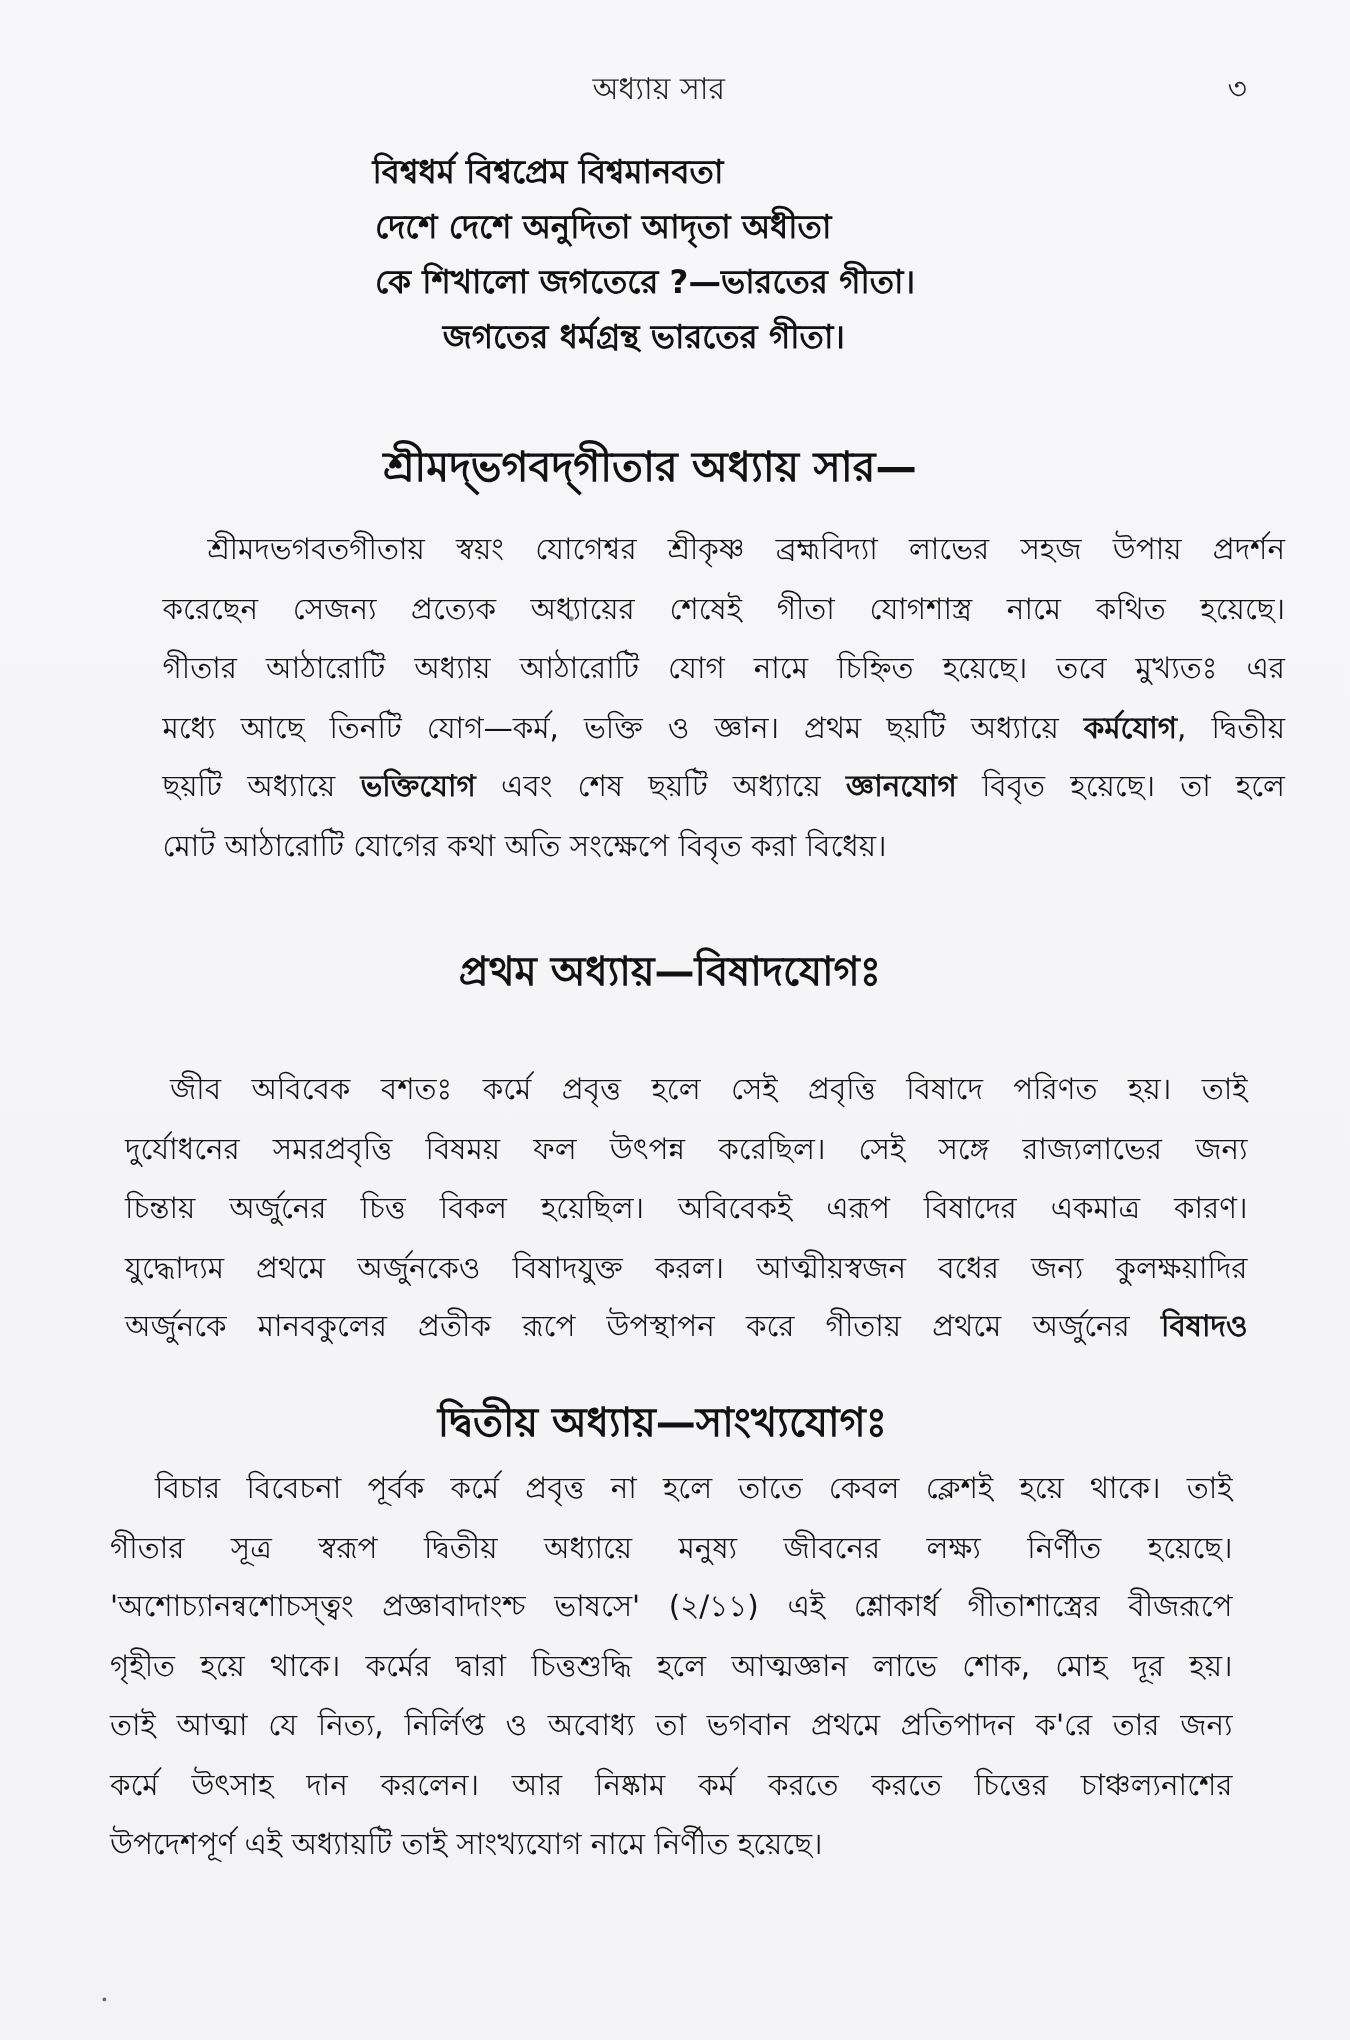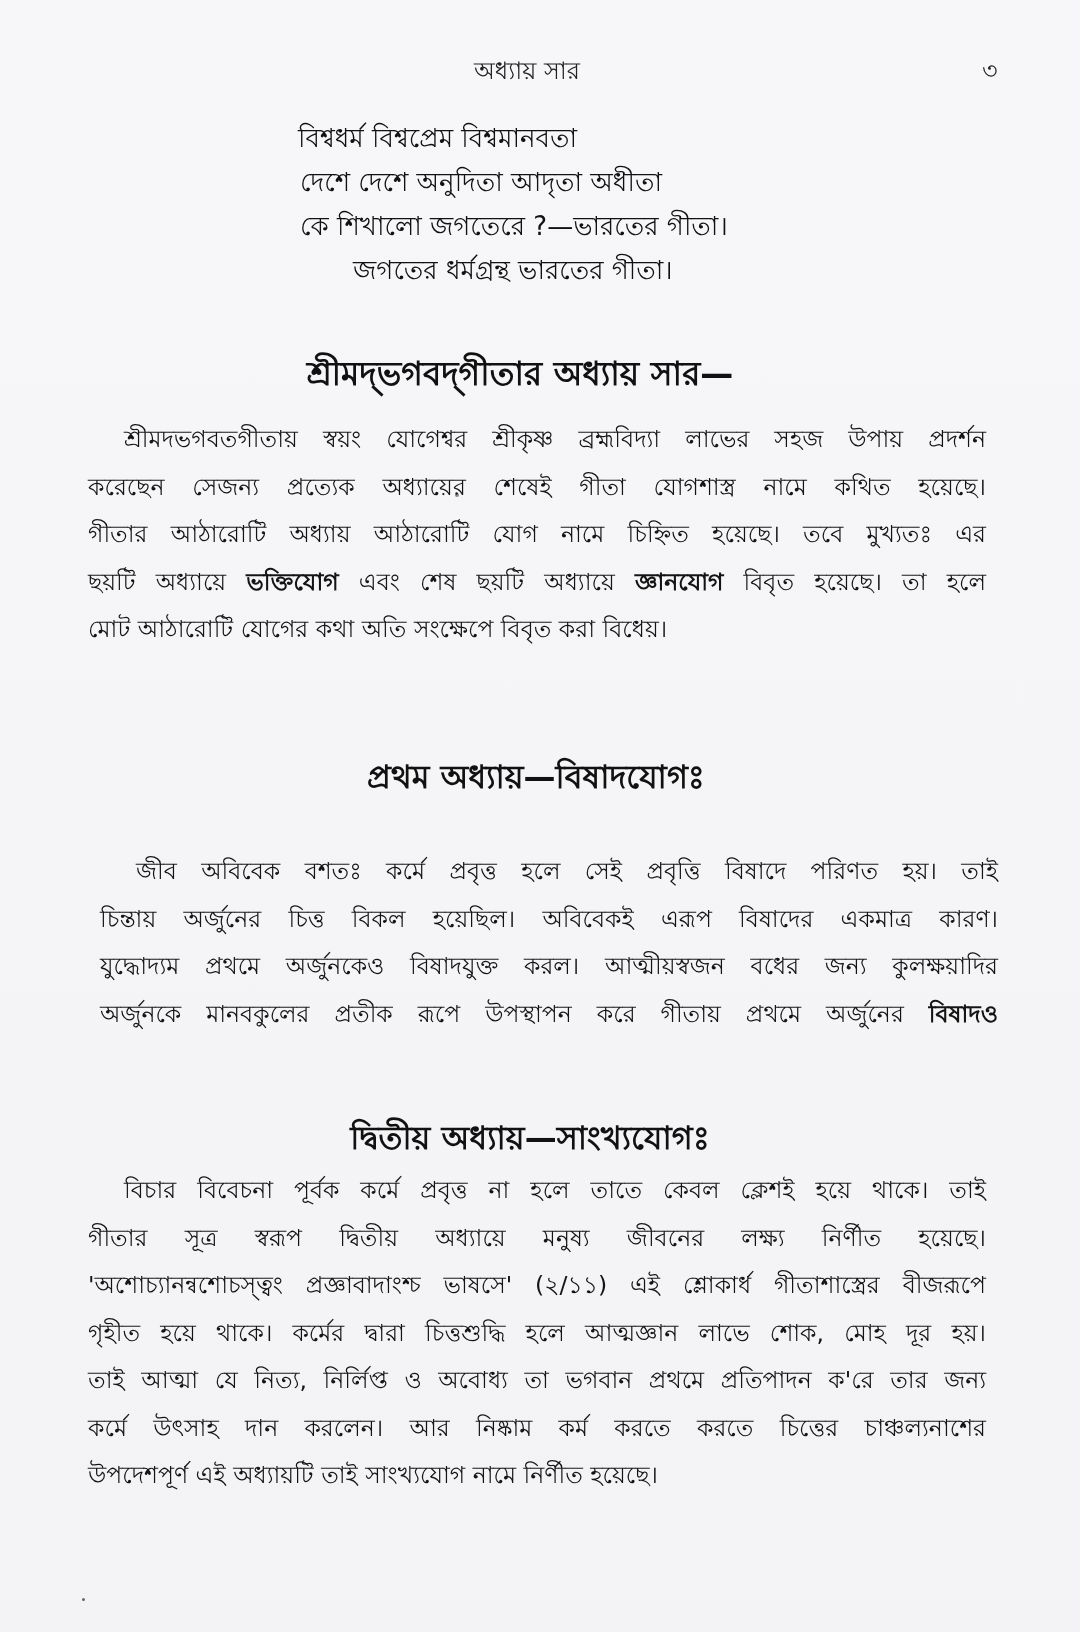--- a/index.html
+++ b/index.html
@@ -39,20 +39,21 @@
       position: absolute;
       top: 116px;
       left: 298px;
       font-size: 26px;
       line-height: 44px;
       color: #111;
     }
     .poem-line {
       display: block;
       white-space: nowrap;
+      font-weight: bold;
     }
     .poem-line.l2 { padding-left: 2px; }
     .poem-line.l3 { padding-left: 2px; }
     .poem-line.l4 { padding-left: 0px; text-align: center; }
 
     .section-heading {
       position: absolute;
       left: 0;
       width: 1080px;
       text-align: center;
@@ -79,21 +80,21 @@
       white-space: nowrap;
       text-align: justify;
       text-align-last: justify;
     }
     .para .line.last {
       text-align-last: left;
     }
     .para .line.indent {
       padding-left: 36px;
     }
-    .p1 { top: 416px; }
+    .p1 { top: 416px; margin-left: 42px; }
     .p2 { top: 848px; margin-left: 12px; }
     .p3 { top: 1167px; }
     b.em { font-weight: bold; }
     .speck {
       position: absolute;
       width: 3px; height: 3px;
       border-radius: 50%;
       background: #666;
     }
   </style>
@@ -114,28 +115,30 @@
     <span class="poem-line l2">কে শিখালো জগতেরে ?—ভারতের গীতা।</span>
     <span class="poem-line l4">জগতের ধর্মগ্রন্থ ভারতের গীতা।</span>
   </div>
 
   <div class="section-heading h-main">শ্রীমদ্‌ভগবদ্‌গীতার অধ্যায় সার—</div>
 
   <div class="para p1">
     <span class="line indent">শ্রীমদভগবতগীতায় স্বয়ং যোগেশ্বর শ্রীকৃষ্ণ ব্রহ্মবিদ্যা লাভের সহজ উপায় প্রদর্শন</span>
     <span class="line">করেছেন সেজন্য প্রত্যেক অধ্যায়ের শেষেই গীতা যোগশাস্ত্র নামে কথিত হয়েছে।</span>
     <span class="line">গীতার আঠারোটি অধ্যায় আঠারোটি যোগ নামে চিহ্নিত হয়েছে। তবে মুখ্যতঃ এর</span>
+    <span class="line"><span>মধ্যে আছে তিনটি যোগ—কর্ম, ভক্তি ও জ্ঞান। প্রথম ছয়টি অধ্যায়ে </span><b class="em">কর্মযোগ</b><span>, দ্বিতীয়</span></span>
     <span class="line"><span>ছয়টি অধ্যায়ে </span><b class="em">ভক্তিযোগ</b><span> এবং শেষ ছয়টি অধ্যায়ে </span><b class="em">জ্ঞানযোগ</b><span> বিবৃত হয়েছে। তা হলে</span></span>
     <span class="line last">মোট আঠারোটি যোগের কথা অতি সংক্ষেপে বিবৃত করা বিধেয়।</span>
   </div>
 
   <div class="section-heading h-ch1">প্রথম অধ্যায়—বিষাদযোগঃ</div>
 
   <div class="para p2">
     <span class="line indent">জীব অবিবেক বশতঃ কর্মে প্রবৃত্ত হলে সেই প্রবৃত্তি বিষাদে পরিণত হয়। তাই</span>
+    <span class="line">দুর্যোধনের সমরপ্রবৃত্তি বিষময় ফল উৎপন্ন করেছিল। সেই সঙ্গে রাজ্যলাভের জন্য</span>
     <span class="line">চিন্তায় অর্জুনের চিত্ত বিকল হয়েছিল। অবিবেকই এরূপ বিষাদের একমাত্র কারণ।</span>
     <span class="line">যুদ্ধোদ্যম প্রথমে অর্জুনকেও বিষাদযুক্ত করল। আত্মীয়স্বজন বধের জন্য কুলক্ষয়াদির</span>
     <span class="line"><span>অর্জুনকে মানবকুলের প্রতীক রূপে উপস্থাপন করে গীতায় প্রথমে অর্জুনের </span><b class="em">বিষাদও</b></span>
   </div>
 
   <div class="section-heading h-ch2">দ্বিতীয় অধ্যায়—সাংখ্যযোগঃ</div>
 
   <div class="para p3">
     <span class="line indent">বিচার বিবেচনা পূর্বক কর্মে প্রবৃত্ত না হলে তাতে কেবল ক্লেশই হয়ে থাকে। তাই</span>
     <span class="line">গীতার সূত্র স্বরূপ দ্বিতীয় অধ্যায়ে মনুষ্য জীবনের লক্ষ্য নির্ণীত হয়েছে।</span>

